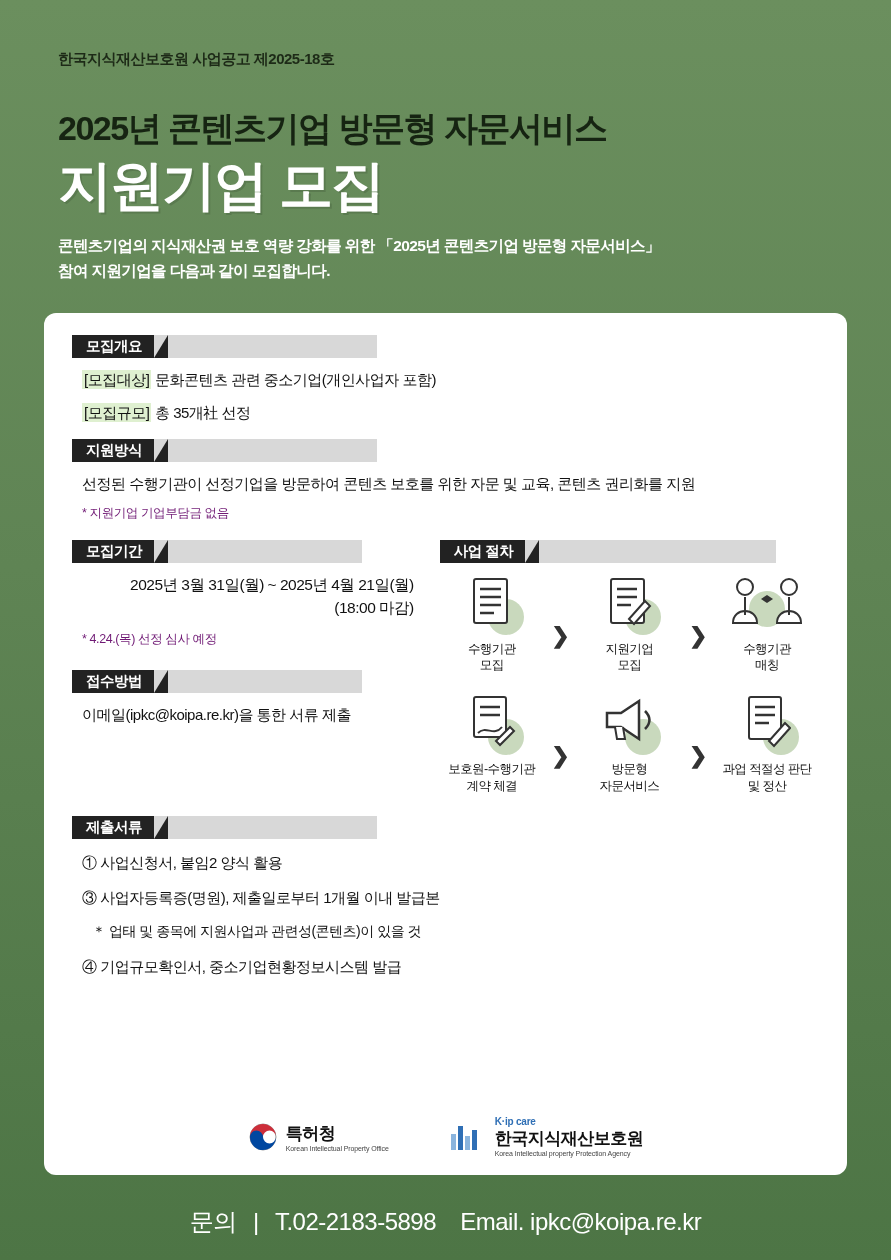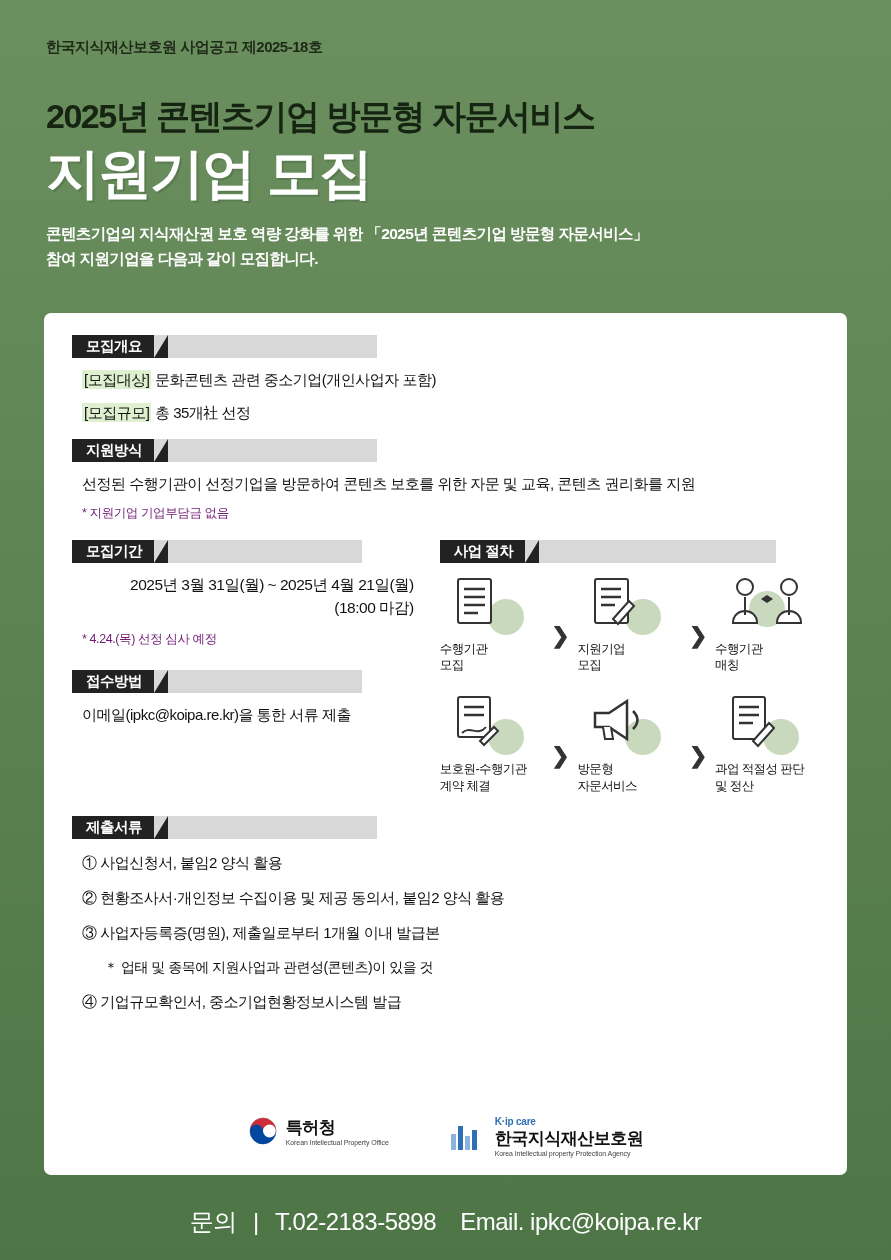--- a/index.html
+++ b/index.html
@@ -9,21 +9,21 @@
     background: #5b7f52;
     font-family: "Liberation Sans", sans-serif;
     overflow: hidden;
     position: relative;
   }
   .poster {
     width: 891px;
     height: 1260px;
     background: linear-gradient(180deg, #6b8f5e 0%, #5f8454 45%, #4d7545 100%);
     position: relative;
-    padding: 4px;
+    padding: 16px;
   }
   .header {
     padding: 34px 40px 0 42px;
   }
   .notice-no {
     color: #1d2a17;
     font-size: 15px;
     font-weight: bold;
     letter-spacing: -0.5px;
     margin-bottom: 12px;
@@ -54,21 +54,21 @@
     font-weight: bold;
     margin-top: 16px;
   }
   .card {
     position: absolute;
     left: 44px;
     top: 313px;
     width: 803px;
     height: 862px;
     background: #ffffff;
-    border-radius: 7px;
+    border-radius: 12px;
     padding: 22px 28px 10px 28px;
   }
   .section-label {
     position: relative;
     display: block;
     height: 23px;
     margin-bottom: 10px;
   }
   .section-label .bar {
     position: absolute;
@@ -136,20 +136,21 @@
   .flow {
     margin-top: 12px;
   }
   .flow-row {
     display: flex;
     align-items: flex-start;
     justify-content: space-between;
   }
   .flow-item {
     width: 104px;
+    text-align: center;
   }
   .flow-icon {
     height: 62px;
     position: relative;
     margin: 0 auto 4px auto;
     width: 80px;
   }
   .flow-dot {
     position: absolute;
     right: 8px; bottom: 2px;
@@ -168,27 +169,27 @@
   .flow-arrow {
     font-size: 22px;
     color: #333333;
     font-weight: bold;
     padding-top: 48px;
   }
   .docs {
     margin-top: 22px;
   }
   .docs .row-text { margin: 12px 0 12px 10px; font-size: 15px; }
-  .docs .sub { font-size: 14px; margin-left: 32px; }
+  .docs .sub { font-size: 14px; margin-left: 20px; }
   .logos {
     position: absolute;
     left: 0; right: 0;
     bottom: 18px;
     display: flex;
-    align-items: flex-start;
+    align-items: center;
     justify-content: center;
     gap: 60px;
   }
   .logo-block { display: flex; align-items: center; gap: 8px; }
   .logo-text-main {
     font-size: 17px; font-weight: bold; color: #111111; letter-spacing: -0.5px;
   }
   .logo-text-sub {
     font-size: 7px; color: #444444; letter-spacing: -0.1px;
   }
@@ -388,21 +389,20 @@
         </div>
       </div>
     </div>
 
     <div class="docs">
       <div class="section-label label-mid">
         <span class="bar"></span>
         <span class="tab">제출서류</span>
       </div>
       <div class="row-text">① 사업신청서, 붙임2 양식 활용</div>
-      <div class="row-text">② 현황조사서·개인정보 수집이용 및 제공 동의서, 붙임2 양식 활용</div>
       <div class="row-text">③ 사업자등록증(명원), 제출일로부터 1개월 이내 발급본</div>
       <div class="row-text sub">＊ 업태 및 종목에 지원사업과 관련성(콘텐츠)이 있을 것</div>
       <div class="row-text">④ 기업규모확인서, 중소기업현황정보시스템 발급</div>
     </div>
 
     <div class="logos">
       <div class="logo-block">
         <svg width="30" height="30" viewBox="0 0 30 30">
           <circle cx="15" cy="15" r="13" fill="#fff" stroke="#999" stroke-width="1"></circle>
           <path d="M2 15 A13 13 0 0 1 28 15 A6.5 6.5 0 0 0 15 15 A6.5 6.5 0 0 1 2 15 Z" fill="#cd2e3a"></path>

